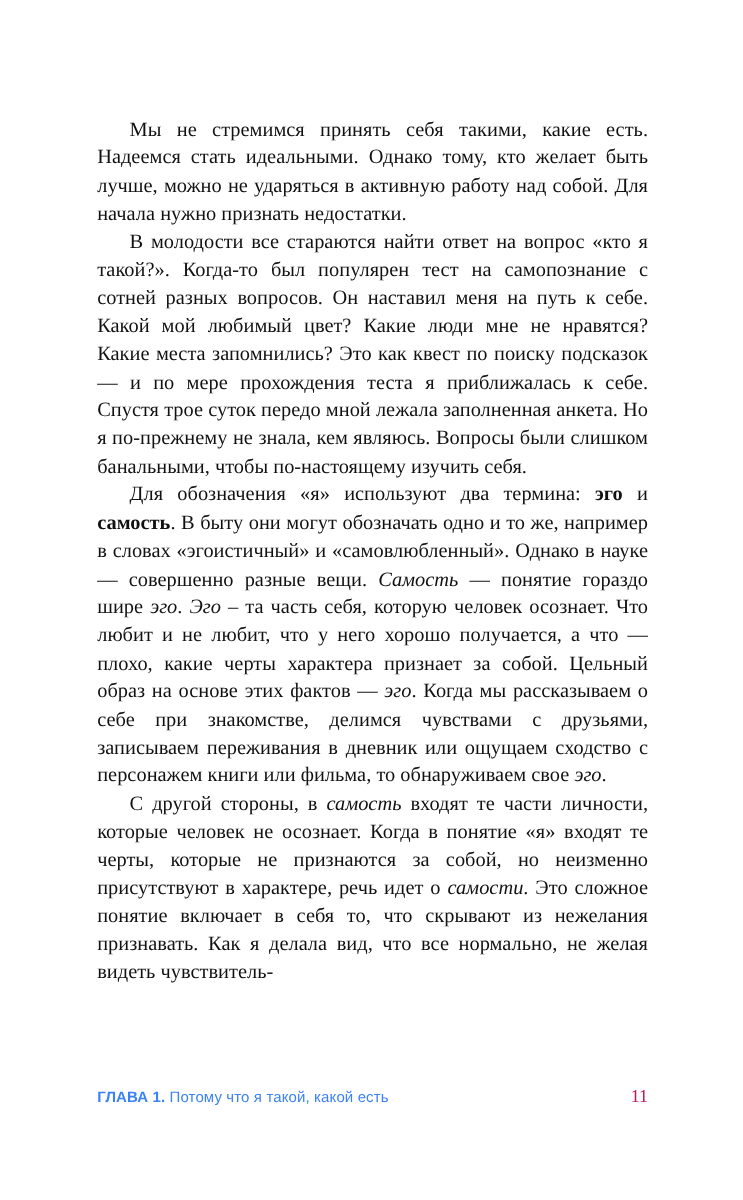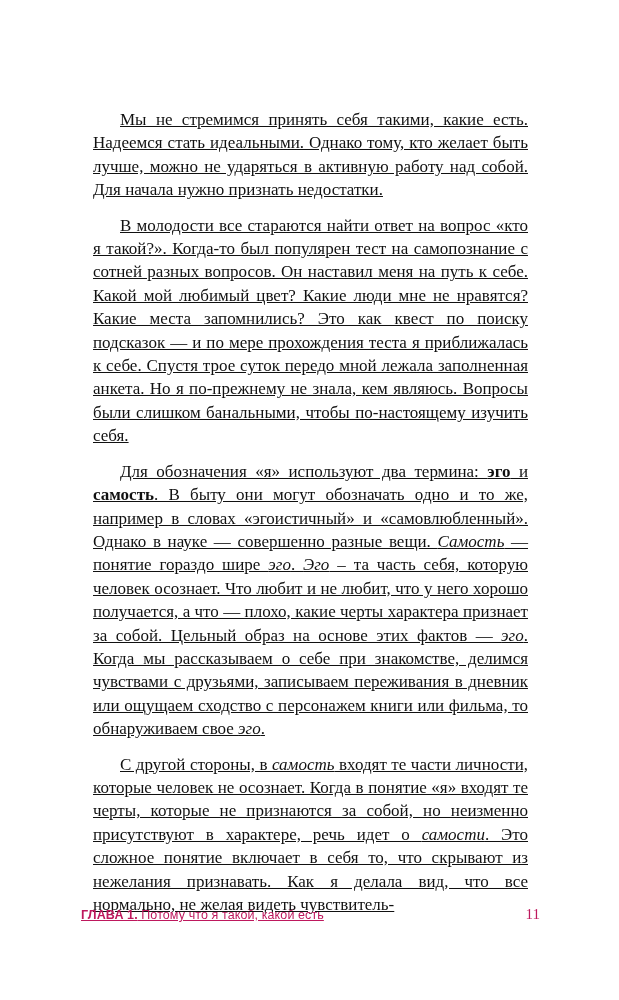--- a/index.html
+++ b/index.html
@@ -21,46 +21,44 @@
     top: 96px;
     width: 459px;
     font-family: "Liberation Serif", serif;
     font-size: 17px;
     line-height: 23.4px;
     text-align: justify;
     hyphens: auto;
     -webkit-hyphens: auto;
   }
   .text-block p {
-    margin: 12px;
+    margin: 0;
     padding: 0;
     text-indent: 27px;
-    text-decoration: underline;
   }
   .text-block b {
     font-weight: bold;
   }
   .text-block i {
     font-style: italic;
   }
   .footer {
     position: absolute;
     left: 81px;
     width: 459px;
     top: 906px;
     display: flex;
     justify-content: space-between;
     align-items: baseline;
   }
   .running-title {
     font-family: "Liberation Sans", sans-serif;
     font-size: 12.5px;
-    color: #be185d;
+    color: #3b82f6;
     letter-spacing: 0.1px;
-    text-decoration: underline;
   }
   .running-title .chapter {
     font-weight: bold;
   }
   .page-number {
     font-family: "Liberation Serif", serif;
     font-size: 15px;
     color: #be185d;
   }
 </style>

